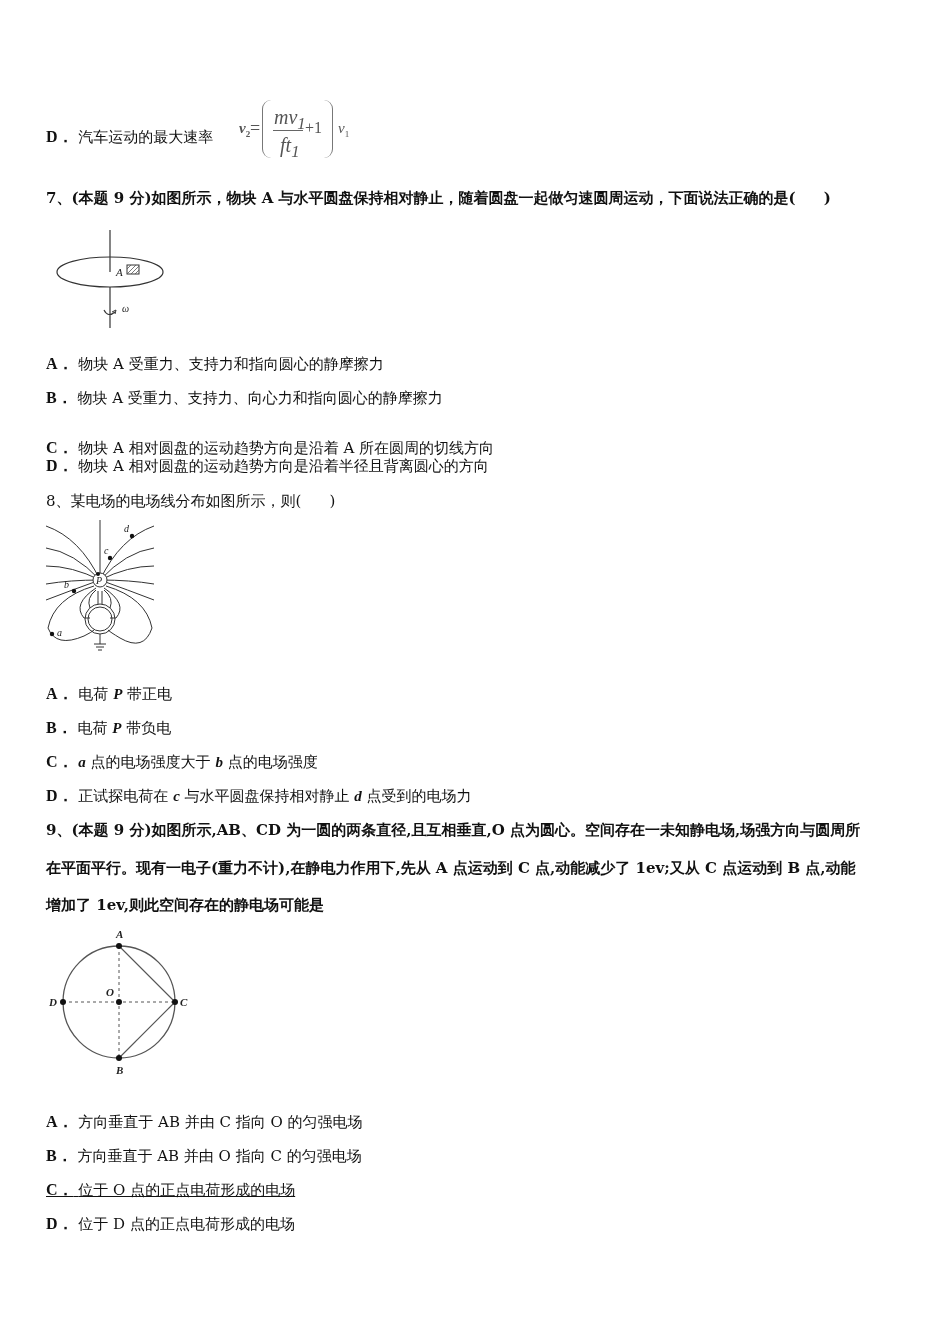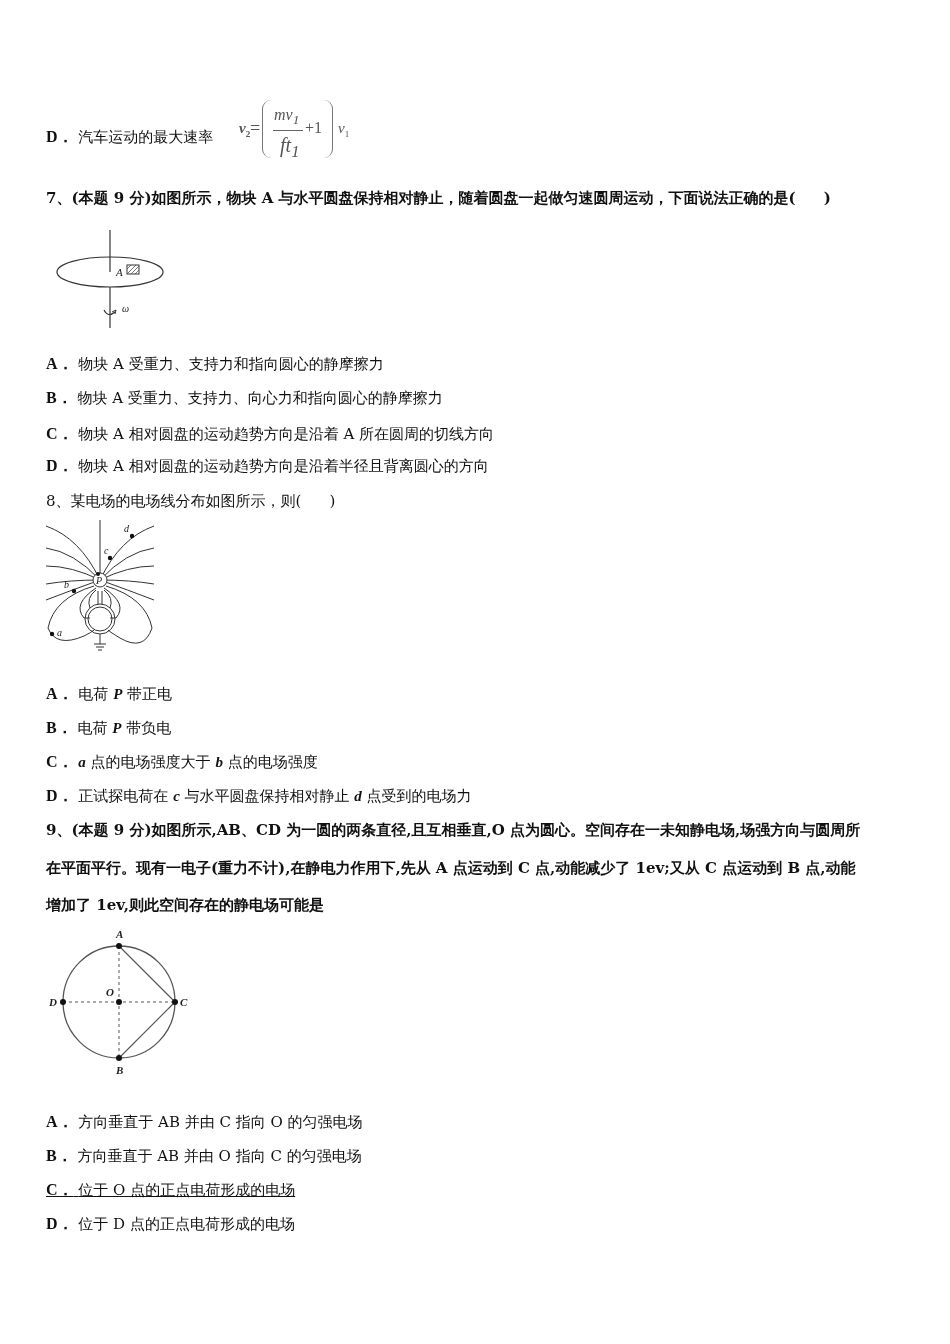--- a/index.html
+++ b/index.html
@@ -19,21 +19,21 @@
       position: absolute; left: 226px; top: 100px; height: 60px;
       font-family: "Liberation Serif", serif; color: #555; font-style: italic;
     }
     .formula .v2 { position: absolute; left: 13px; top: 20px; font-size: 15px; font-weight: bold; }
     .formula .v2 sub, .formula .v1 sub, .formula .frac sub { font-size: 9px; font-style: normal; }
     .formula .eq { position: absolute; left: 24px; top: 18px; font-size: 18px; font-style: normal; }
     .formula .lparen { position: absolute; left: 36px; top: 0px; width: 8px; height: 58px;
       border-left: 1.2px solid #777; border-radius: 10px 0 0 10px; }
     .formula .rparen { position: absolute; left: 98px; top: 0px; width: 8px; height: 58px;
       border-right: 1.2px solid #777; border-radius: 0 10px 10px 0; }
-    .formula .num { position: absolute; left: 48px; top: 6px; font-size: 16px; }
+    .formula .num { position: absolute; left: 48px; top: 6px; font-size: 20px; }
     .formula .bar { position: absolute; left: 47px; top: 30px; width: 30px; border-top: 1px solid #666; }
     .formula .den { position: absolute; left: 54px; top: 34px; font-size: 20px; }
     .formula .plus1 { position: absolute; left: 79px; top: 19px; font-size: 16px; font-style: normal; }
     .formula .v1 { position: absolute; left: 112px; top: 20px; font-size: 15px; }
     .figure { position: absolute; }
     .paren-gap { display: inline-block; width: 28px; }
   </style>
 </head>
 <body>
 
@@ -73,21 +73,21 @@
 </svg>
 
 <div class="line" style="top:354px;">
   <span class="opt-letter">A．</span>
   <span>物块 A 受重力、支持力和指向圆心的静摩擦力</span>
 </div>
 <div class="line" style="top:388px;">
   <span class="opt-letter">B．</span>
   <span>物块 A 受重力、支持力、向心力和指向圆心的静摩擦力</span>
 </div>
-<div class="line" style="top:424px;">
+<div class="line" style="top:438px;">
   <span class="opt-letter">C．</span>
   <span>物块 A 相对圆盘的运动趋势方向是沿着 A 所在圆周的切线方向</span>
 </div>
 <div class="line" style="top:456px;">
   <span class="opt-letter">D．</span>
   <span>物块 A 相对圆盘的运动趋势方向是沿着半径且背离圆心的方向</span>
 </div>
 
 <div class="line" style="top:491px;">
   <span>8、</span><span>某电场的电场线分布如图所示，则(</span><span class="paren-gap"></span><span>)</span>

